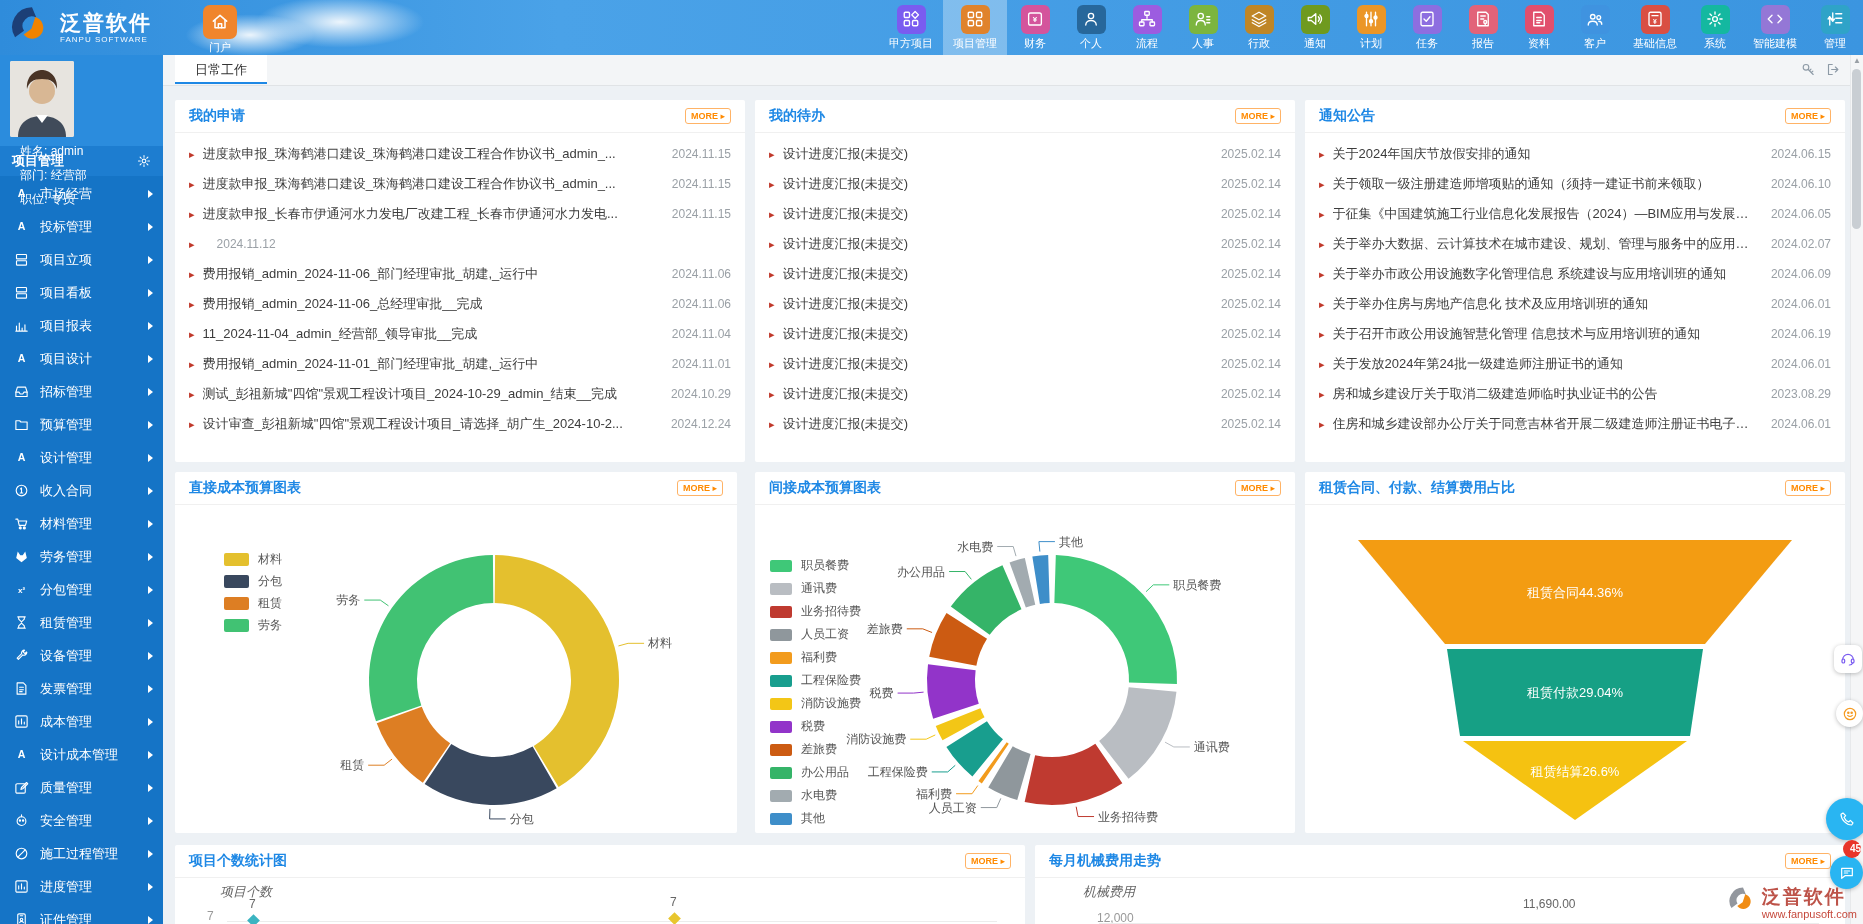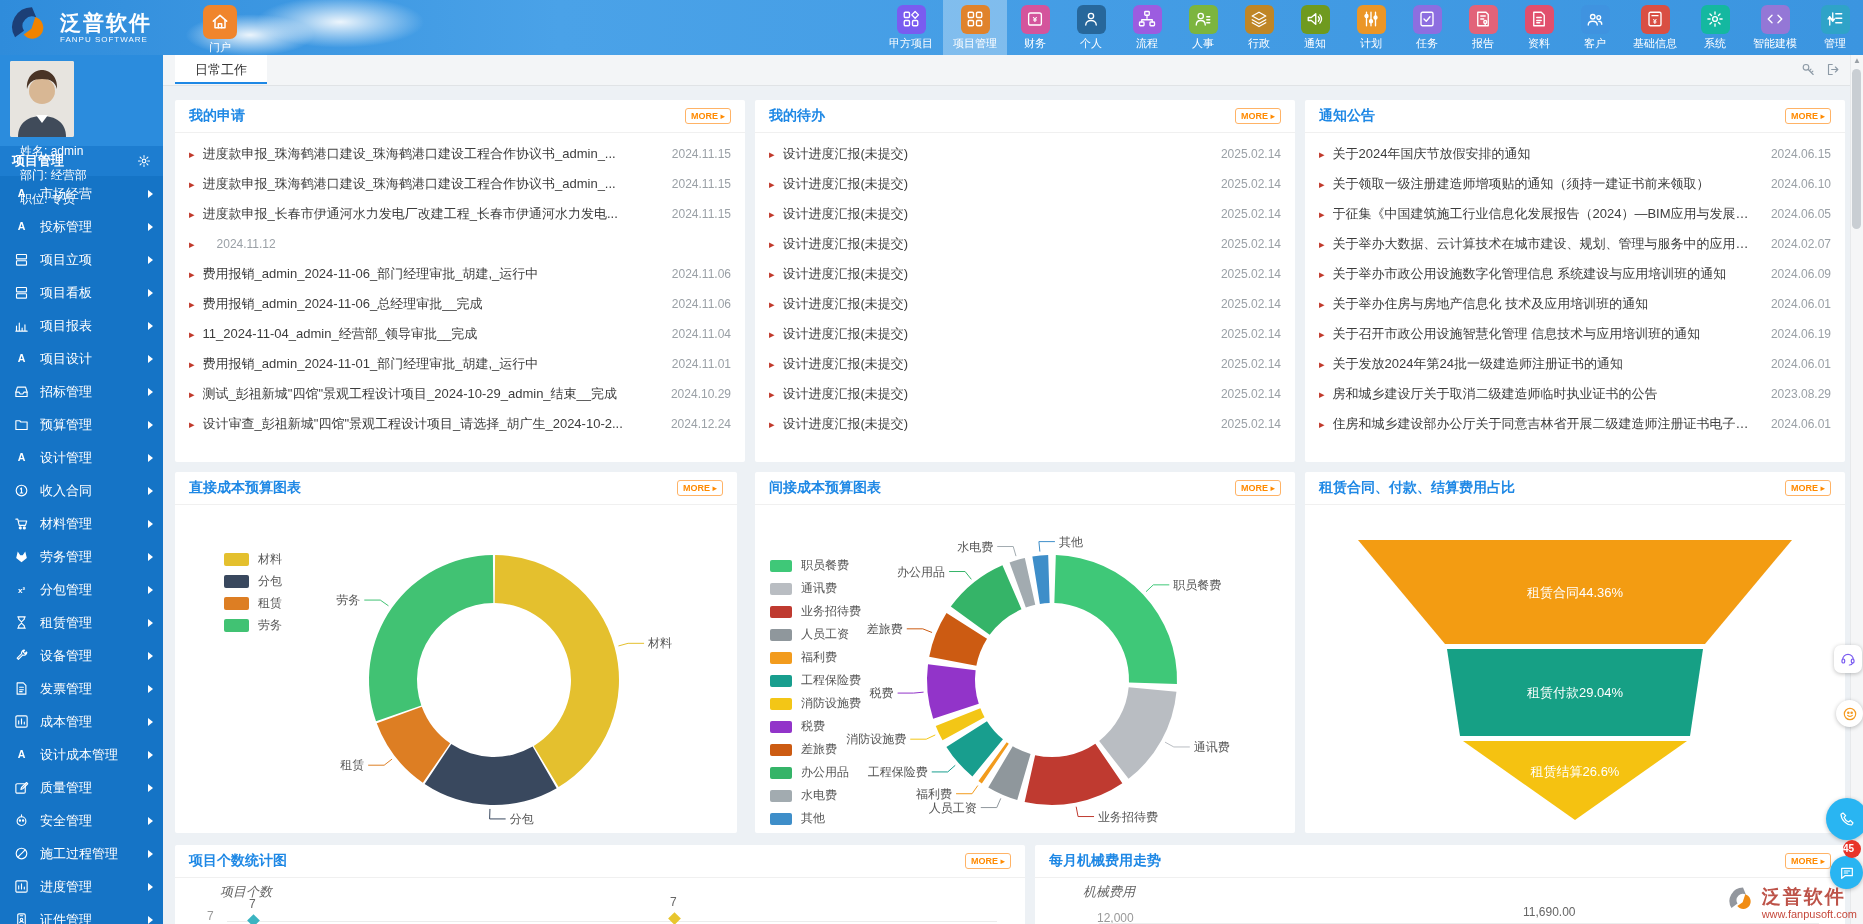--- a/index.html
+++ b/index.html
@@ -76,21 +76,21 @@
   .scroll-track{position:absolute;right:0;top:55px;width:12px;height:869px;background:#f5f6f7;border-left:1px solid #e7e9eb;}
   .scroll-up{position:absolute;top:0;left:0;width:12px;height:12px;color:#9aa0a6;font-size:8px;text-align:center;line-height:12px;}
   .scroll-thumb{position:absolute;left:1px;top:14px;width:9px;height:160px;background:#c9ced3;border-radius:5px;}
   .fab{position:absolute;display:flex;align-items:center;justify-content:center;box-shadow:0 1px 4px rgba(0,0,0,.25);cursor:pointer;}
   .fab svg{width:16px;height:16px;}
   .fab.white-sq{width:28px;height:28px;background:#fff;border-radius:7px;color:#7a5cf0;}
   .fab.white-ci{width:27px;height:27px;background:#fff;border-radius:50%;color:#f59b22;}
   .fab.blue-big{width:42px;height:42px;background:#29b5f2;border-radius:50%;color:#fff;}
   .fab.blue-chat{width:33px;height:33px;background:#29b5f2;border-radius:50%;color:#fff;}
   .badge{position:absolute;min-width:18px;height:18px;border-radius:9px;background:#e8352a;color:#fff;
-         font-size:10px;font-weight:bold;text-align:left;line-height:18px;z-index:5;}
+         font-size:10px;font-weight:bold;text-align:right;line-height:18px;z-index:5;}
   .watermark{position:absolute;right:6px;bottom:4px;text-align:left;opacity:.92;display:flex;align-items:flex-start;}
   .wm-mark{width:30px;height:30px;margin-right:4px;}
   .wm-cn{font-size:19px;font-weight:bold;color:#b8453a;letter-spacing:2px;line-height:22px;}
   .wm-url{font-size:11px;color:#c0392b;}
 </style>
 </head>
 <body>
 
 <div class="header">
   <div class="cloud" style="left:185px;top:14px;width:130px;height:42px;"></div>
@@ -909,21 +909,21 @@
   </div>
 </div>
 
 <div class="panel" style="left:1035px;top:845px;width:810px;height:120px;">
   <div class="p-head">
     <span class="p-title">每月机械费用走势</span>
     <span class="more">MORE ▸</span>
   </div>
   <div class="chart-body">
     <span class="mini-lb" style="left:48px;top:6px;">机械费用</span>
-    <span class="mini-val" style="left:488px;top:20px;margin-top:8px;">11,690.00</span>
+    <span class="mini-val" style="left:488px;top:20px;">11,690.00</span>
     <span class="mini-tick" style="left:18px;top:34px;margin-left:44px;">12,000</span>
     <div class="gridline" style="left:64px;top:46px;width:720px;"></div>
   </div>
 </div>
 
 <div class="scroll-track">
   <div class="scroll-up">▲</div>
   <div class="scroll-thumb"></div>
 </div>
 

